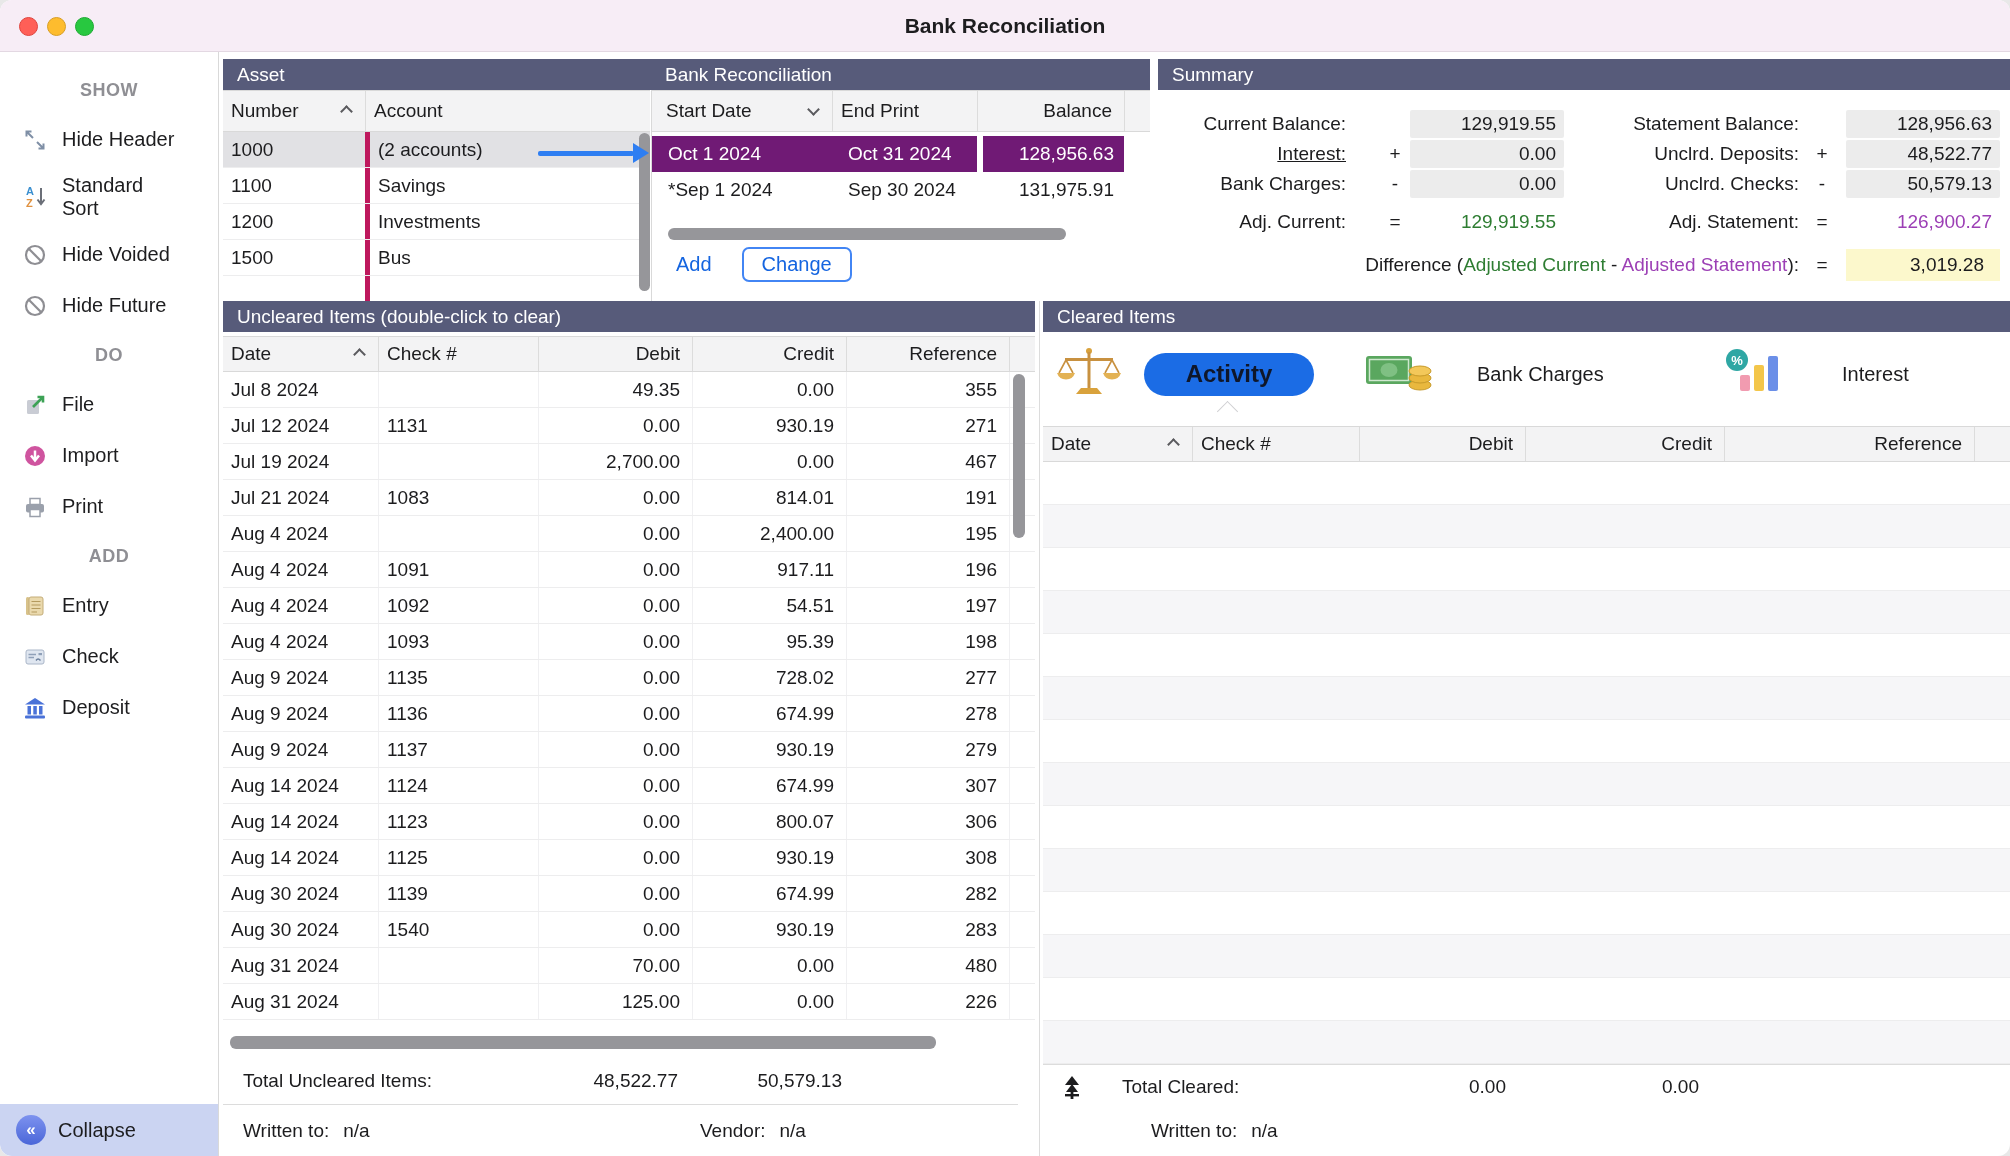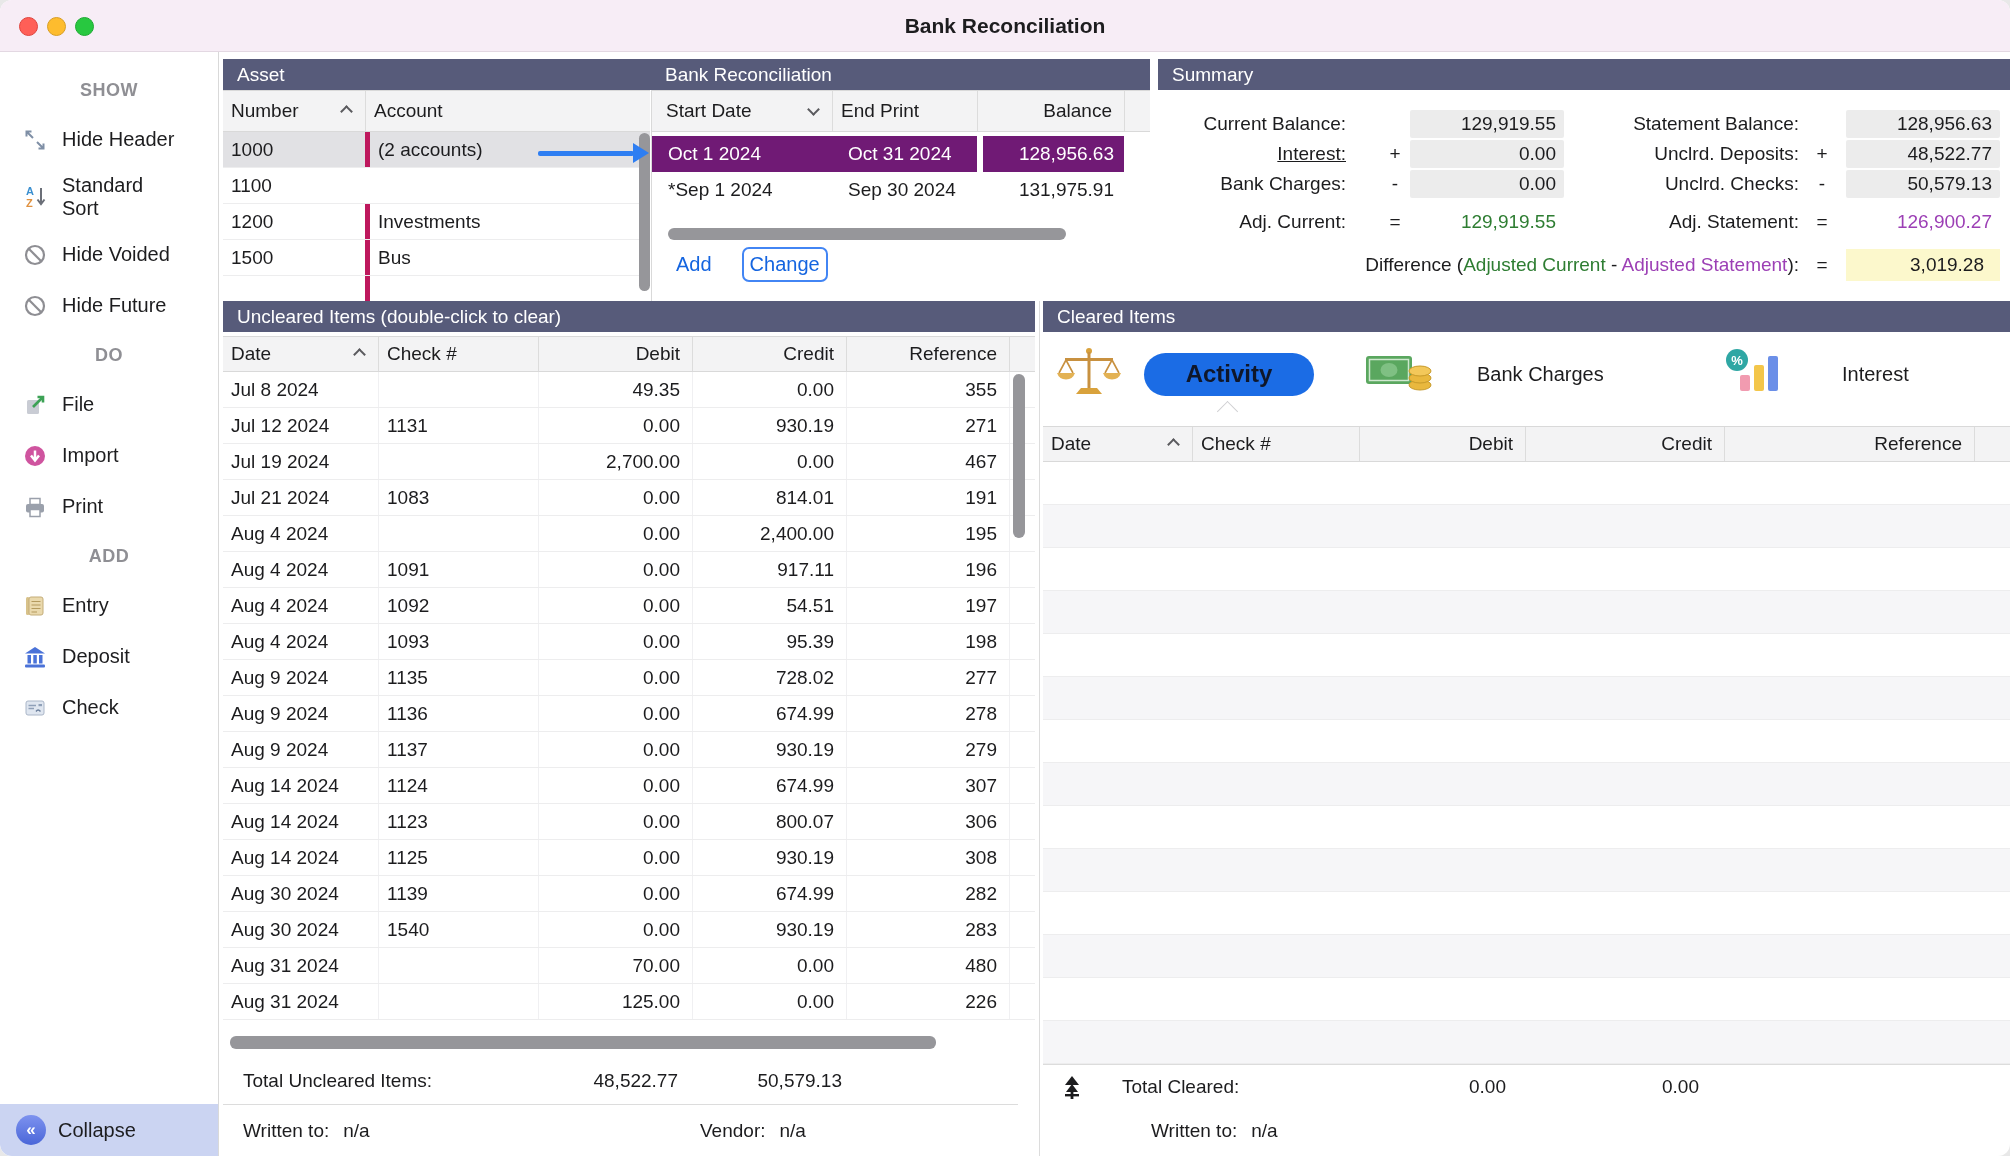--- a/index.html
+++ b/index.html
@@ -48,21 +48,21 @@
   .a-row .cell + .cell{border-left:5px solid #be185d;}
   .a-row.partial{height:25px;border-bottom:none;}
   
   .b-row{display:grid;grid-template-columns:180px 145px 147px 27px;height:36px;background:#fff;}
   .b-row .bc{display:flex;align-items:center;padding-left:16px;white-space:nowrap;}
   .b-row .bc.numc{justify-content:flex-end;padding-right:10px;padding-left:0;}
   .b-row .bc-balance{border-left:6px solid #fff;}
   .b-row.sel .bc{background:#701a75;color:#fff;}
   .b-row.sel .bc.empty{background:#fff;}
   .link{color:#1565e0;font-size:20px;cursor:default;}
-  .ring{border:2px solid #4285f4;border-radius:7px;padding:4px 6px;background:#fff;}
+  .ring{border:2px solid #4285f4;border-radius:7px;padding:4px 18px;background:#fff;}
   
   .trow{height:36px;border-bottom:1px solid #ededee;background:#fff;}
   .trow > .cell + .cell{border-left:1px solid #f0f0f2;}
   .trow .c3,.trow .c4,.trow .c5{justify-content:flex-end;padding-right:12px;padding-left:0;}
   
   .stripe{height:43px;border-bottom:1px solid #ededee;background:#fff;}
   .stripe.alt{background:#f6f6f8;}
   
   .sb{background:#96969a;border-radius:6px;}
   
@@ -176,40 +176,40 @@
             <rect x="4" y="4" width="3.5" height="18" rx="1.5" fill="#d8c28a"></rect>
             <rect x="7" y="4" width="14" height="18" rx="2" fill="#ead9ad" stroke="#c4ad79"></rect>
             <path d="M9.5 8.5 H18.5 M9.5 12 H18.5 M9.5 15.5 H18.5 M9.5 19 H15" stroke="#b49a5e" stroke-width="1.2"></path>
           </svg>
       </span>
       <span class="side-label">Entry</span>
     </div>
     <div class="side-item">
       <span class="sicon">
         <svg width="26" height="26" viewBox="0 0 26 26">
+            <rect x="4" y="6" width="18" height="14" rx="2" fill="#dfe6f0" stroke="#aab6c8"></rect>
+            <path d="M6.5 10.5 H14 M6.5 13.5 H12" stroke="#8fa0b8" stroke-width="1.4"></path>
+            <path d="M14 16.5 q2 -3 4.5 0" stroke="#6b7f9c" stroke-width="1.4" fill="none"></path>
+            <rect x="16.5" y="9" width="3.5" height="2.2" fill="#8fa0b8"></rect>
+          </svg>
+      </span>
+      <span class="side-label">Check</span>
+    </div>
+    <div class="side-item">
+      <span class="sicon">
+        <svg width="26" height="26" viewBox="0 0 26 26">
             <path d="M13 3 L23 9.5 H3 Z" fill="#4a72d8"></path>
             <rect x="5.5" y="11" width="3.5" height="8.5" fill="#4a72d8"></rect>
             <rect x="11.3" y="11" width="3.5" height="8.5" fill="#4a72d8"></rect>
             <rect x="17" y="11" width="3.5" height="8.5" fill="#4a72d8"></rect>
             <rect x="3" y="20.5" width="20" height="3" rx="1" fill="#4a72d8"></rect>
           </svg>
       </span>
       <span class="side-label">Deposit</span>
     </div>
-    <div class="side-item">
-      <span class="sicon">
-        <svg width="26" height="26" viewBox="0 0 26 26">
-            <rect x="4" y="6" width="18" height="14" rx="2" fill="#dfe6f0" stroke="#aab6c8"></rect>
-            <path d="M6.5 10.5 H14 M6.5 13.5 H12" stroke="#8fa0b8" stroke-width="1.4"></path>
-            <path d="M14 16.5 q2 -3 4.5 0" stroke="#6b7f9c" stroke-width="1.4" fill="none"></path>
-            <rect x="16.5" y="9" width="3.5" height="2.2" fill="#8fa0b8"></rect>
-          </svg>
-      </span>
-      <span class="side-label">Check</span>
-    </div>
     <div class="collapse-bar">
       <span class="collapse-ic">«</span>
       <span class="side-label">Collapse</span>
     </div>
   </div>
 
   <div class="abs panel-head" style="left:223px;top:59px;width:428px;">Asset</div>
   <div class="abs panel-head" style="left:651px;top:59px;width:499px;">Bank Reconciliation</div>
   <div class="abs panel-head" style="left:1158px;top:59px;width:852px;">Summary</div>
 
@@ -222,20 +222,21 @@
       <div class="hc">
         <span>Account</span>
       </div>
     </div>
     <div class="a-row sel">
       <div class="cell">1000</div>
       <div class="cell">(2 accounts)</div>
     </div>
     <div class="a-row">
       <div class="cell">1100</div>
+      <div class="cell">Savings</div>
     </div>
     <div class="a-row">
       <div class="cell">1200</div>
       <div class="cell">Investments</div>
     </div>
     <div class="a-row">
       <div class="cell">1500</div>
       <div class="cell">Bus</div>
     </div>
     <div class="a-row partial">

